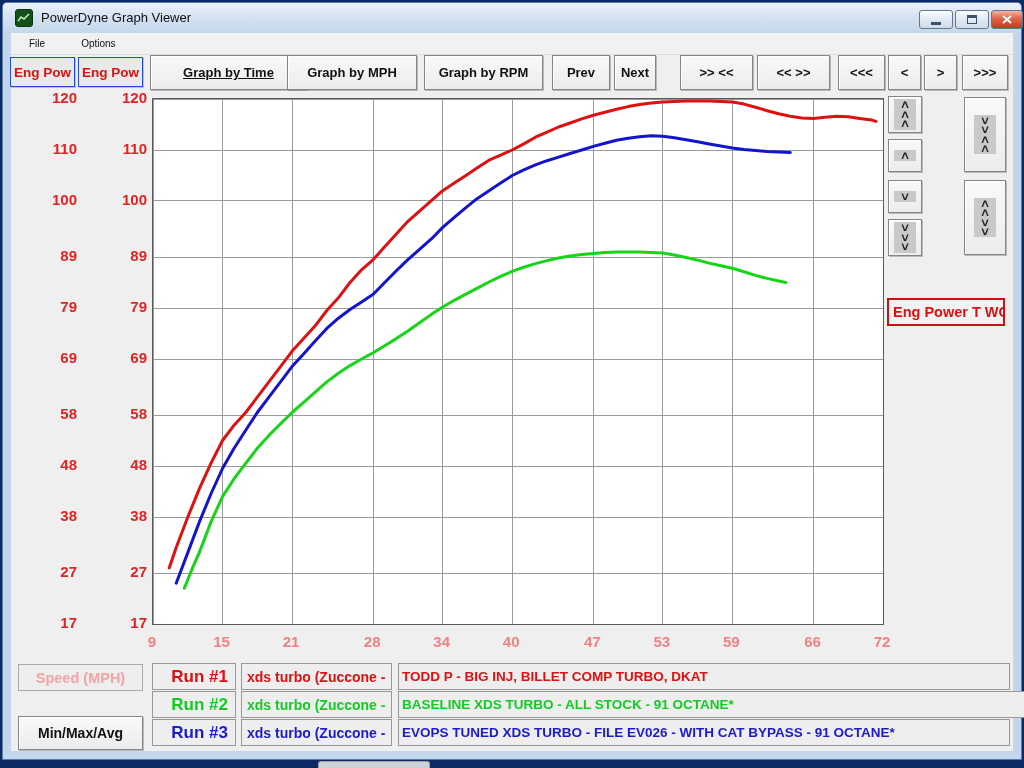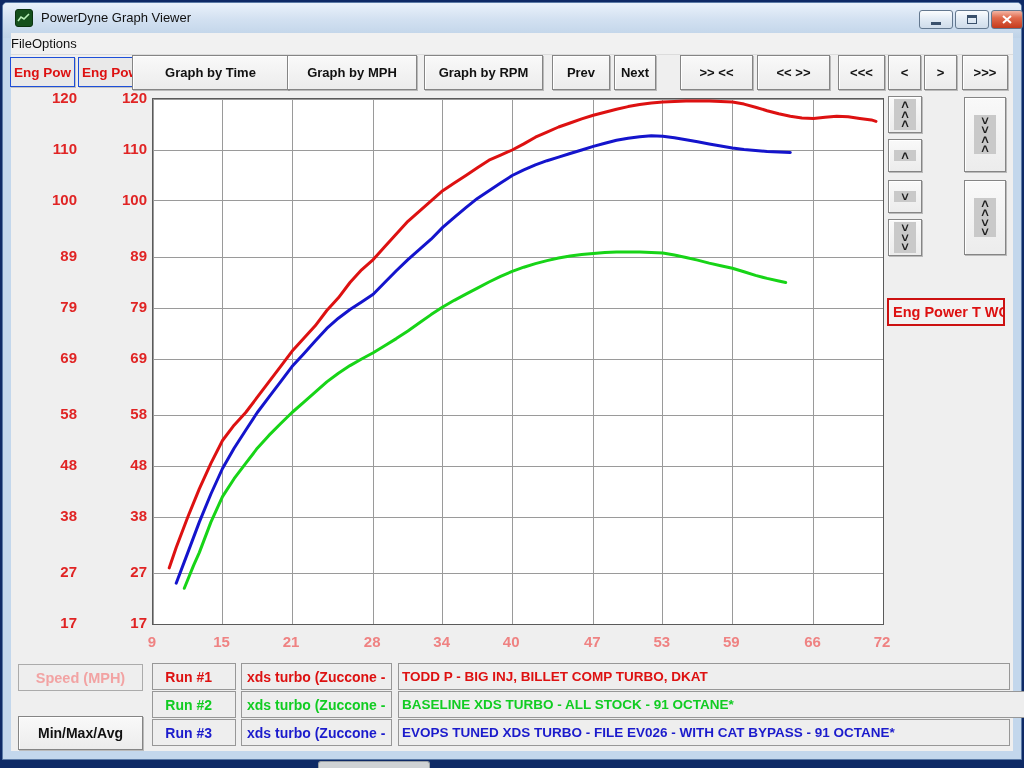--- a/index.html
+++ b/index.html
@@ -19,21 +19,21 @@
   .title-text { position:absolute; left:38px; top:7px; font-size:13px; color:#111; }
   .caption-btn { position:absolute; top:7px; height:19px; width:34px; border:1px solid #63788f;
                  border-radius:3px; background:linear-gradient(#fbfdfe,#e3ecf5 45%,#cfdcea);
                  display:flex; align-items:center; justify-content:center; }
   .caption-btn.close { background:linear-gradient(#f3b5a4,#e06a4c 40%,#c53a1c); }
   .glyph-min { width:10px; height:3px; background:#3a506b; margin-top:7px; }
   .glyph-max { width:10px; height:9px; border:1px solid #3a506b; border-top-width:3px; background:transparent; }
 
   .menubar { position:absolute; left:8px; right:8px; top:30px; height:22px; background:#f1f1f1;
              border-bottom:1px solid #dcdcdc; display:flex; align-items:center; gap:0; }
-  .menu-item { padding:3px 0; font-size:13px; color:#111; }
+  .menu-item { padding:3px 18px; font-size:10px; color:#111; }
 
   .client { position:absolute; left:8px; right:8px; top:52px; bottom:8px; background:#efefef; }
 
   
   .btn { position:absolute; background:linear-gradient(#f9f9f9,#ececec);
          border:1px solid #858585; box-shadow:inset 1px 1px 0 #ffffff, 1px 1px 0 rgba(90,90,90,.35);
          display:flex; align-items:center; justify-content:center;
          font-weight:bold; font-size:13px; color:#111; white-space:nowrap; overflow:hidden; }
 
   .tab { position:absolute; background:#e9e9e9; border:1px solid #1d4ed8;
@@ -52,21 +52,21 @@
               font-size:13px; font-weight:bold; color:#1d1d1d; line-height:0.72; }
   .series-box { position:absolute; border:2px solid #cc1111; background:#f2f2f2;
                 display:flex; align-items:center; padding-left:4px; overflow:hidden;
                 font-weight:bold; font-size:14.5px; color:#dd1111; white-space:nowrap; }
 
   
   .panel-box { position:absolute; background:#eeeeee; border:1px solid #979797;
                display:flex; align-items:center; overflow:hidden; white-space:nowrap;
                font-weight:bold; }
   .axis-btn { justify-content:center; color:#f2a3a3; font-size:14.5px; border:1px solid #ababab; }
-  .run-label { justify-content:flex-end; padding-right:23px; font-size:14px; }
+  .run-label { justify-content:flex-end; padding-right:7px; font-size:17px; }
   .run-name { padding-left:5px; font-size:14px; }
   .run-desc { padding-left:3px; font-size:13.5px; }
 
   .taskbar-peek { position:absolute; left:318px; top:761px; width:112px; height:7px;
                   background:#cfd2d4; border:1px solid #9aa0a5; border-bottom:none;
                   border-radius:3px 3px 0 0; }
 </style>
 </head>
 <body>
 
@@ -98,21 +98,21 @@
       <div class="menu-item">File</div>
       <div class="menu-item">Options</div>
     </div>
 
     <div class="client"></div>
   </div>
 
   <div class="tab" style="left:10px;top:57px;width:65px;height:30px;">Eng Pow</div>
   <div class="tab" style="left:78px;top:57px;width:65px;height:30px;">Eng Pow</div>
 
-  <div class="btn" style="left:132px;top:55px;width:157px;height:35px;">Graph by Time</div>
+  <div class="btn" style="left:150px;top:55px;width:157px;height:35px;text-decoration:underline;">Graph by Time</div>
   <div class="btn" style="left:287px;top:55px;width:130px;height:35px;">Graph by MPH</div>
   <div class="btn" style="left:424px;top:55px;width:119px;height:35px;">Graph by RPM</div>
   <div class="btn" style="left:552px;top:55px;width:58px;height:35px;">Prev</div>
   <div class="btn" style="left:614px;top:55px;width:42px;height:35px;">Next</div>
   <div class="btn" style="left:680px;top:55px;width:73px;height:35px;">&gt;&gt; &lt;&lt;</div>
   <div class="btn" style="left:757px;top:55px;width:73px;height:35px;">&lt;&lt; &gt;&gt;</div>
   <div class="btn" style="left:838px;top:55px;width:47px;height:35px;">&lt;&lt;&lt;</div>
   <div class="btn" style="left:888px;top:55px;width:33px;height:35px;">&lt;</div>
   <div class="btn" style="left:924px;top:55px;width:33px;height:35px;">&gt;</div>
   <div class="btn" style="left:962px;top:55px;width:46px;height:35px;">&gt;&gt;&gt;</div>

